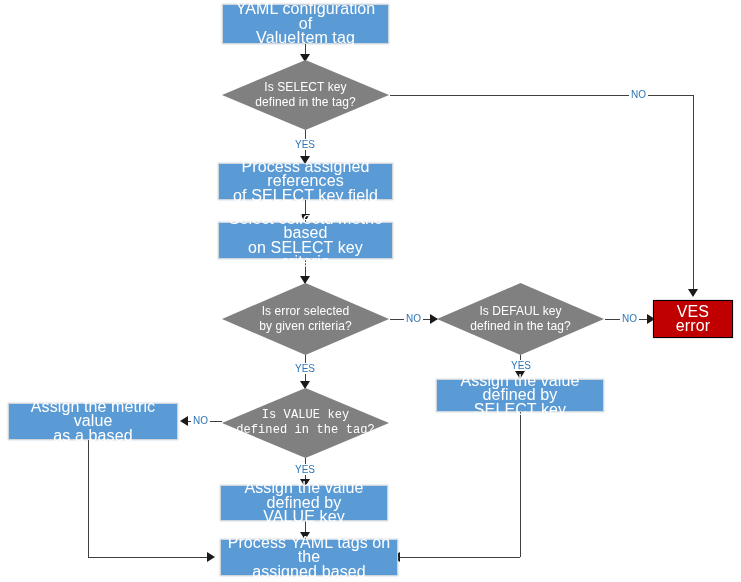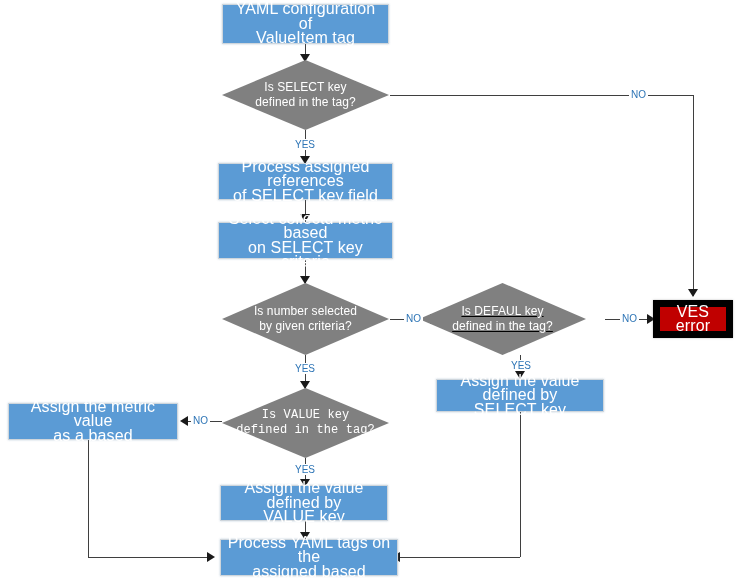--- a/index.html
+++ b/index.html
@@ -31,21 +31,21 @@
     letter-spacing: 0.1px;
     padding: 0 4px;
   }
   .box {
     background: #5B9BD5;
     border: 1px solid #cfd6dc;
     box-shadow: 0 0 2px rgba(120,150,180,0.45);
   }
   .box-error {
     background: #C00000;
-    border: 7px solid #000000;
+    border: 1px solid #000000;
     box-shadow: 0 0 2px rgba(120,120,120,0.5);
   }
 
   
   .diamond {
     position: absolute;
     display: flex;
     align-items: center;
     justify-content: flex-start;
   }
@@ -184,26 +184,26 @@
   <div class="node box" style="left:218px; top:222px; width:175px; height:37px;justify-content:flex-end;">
     <span>
       <span>Select collectd metric based</span><br>
       <span>on SELECT key criteria</span>
     </span>
   </div>
 
   <div class="diamond" style="left:222px; top:283px; width:167px; height:72px;">
     <div class="dshape"></div>
     <div class="dlabel">
-      <span>Is number selected</span><br>
+      <span>Is error selected</span><br>
       <span>by given criteria?</span>
     </div>
   </div>
 
-  <div class="diamond" style="left:419px; top:283px; width:167px; height:72px;text-decoration:underline;">
+  <div class="diamond" style="left:437px; top:283px; width:167px; height:72px;">
     <div class="dshape"></div>
     <div class="dlabel">
       <span>Is DEFAUL key</span><br>
       <span>defined in the tag?</span>
     </div>
   </div>
 
   <div class="node box-error" style="left:653px; top:300px; width:80px; height:38px;">
     <span>VES error</span>
   </div>

